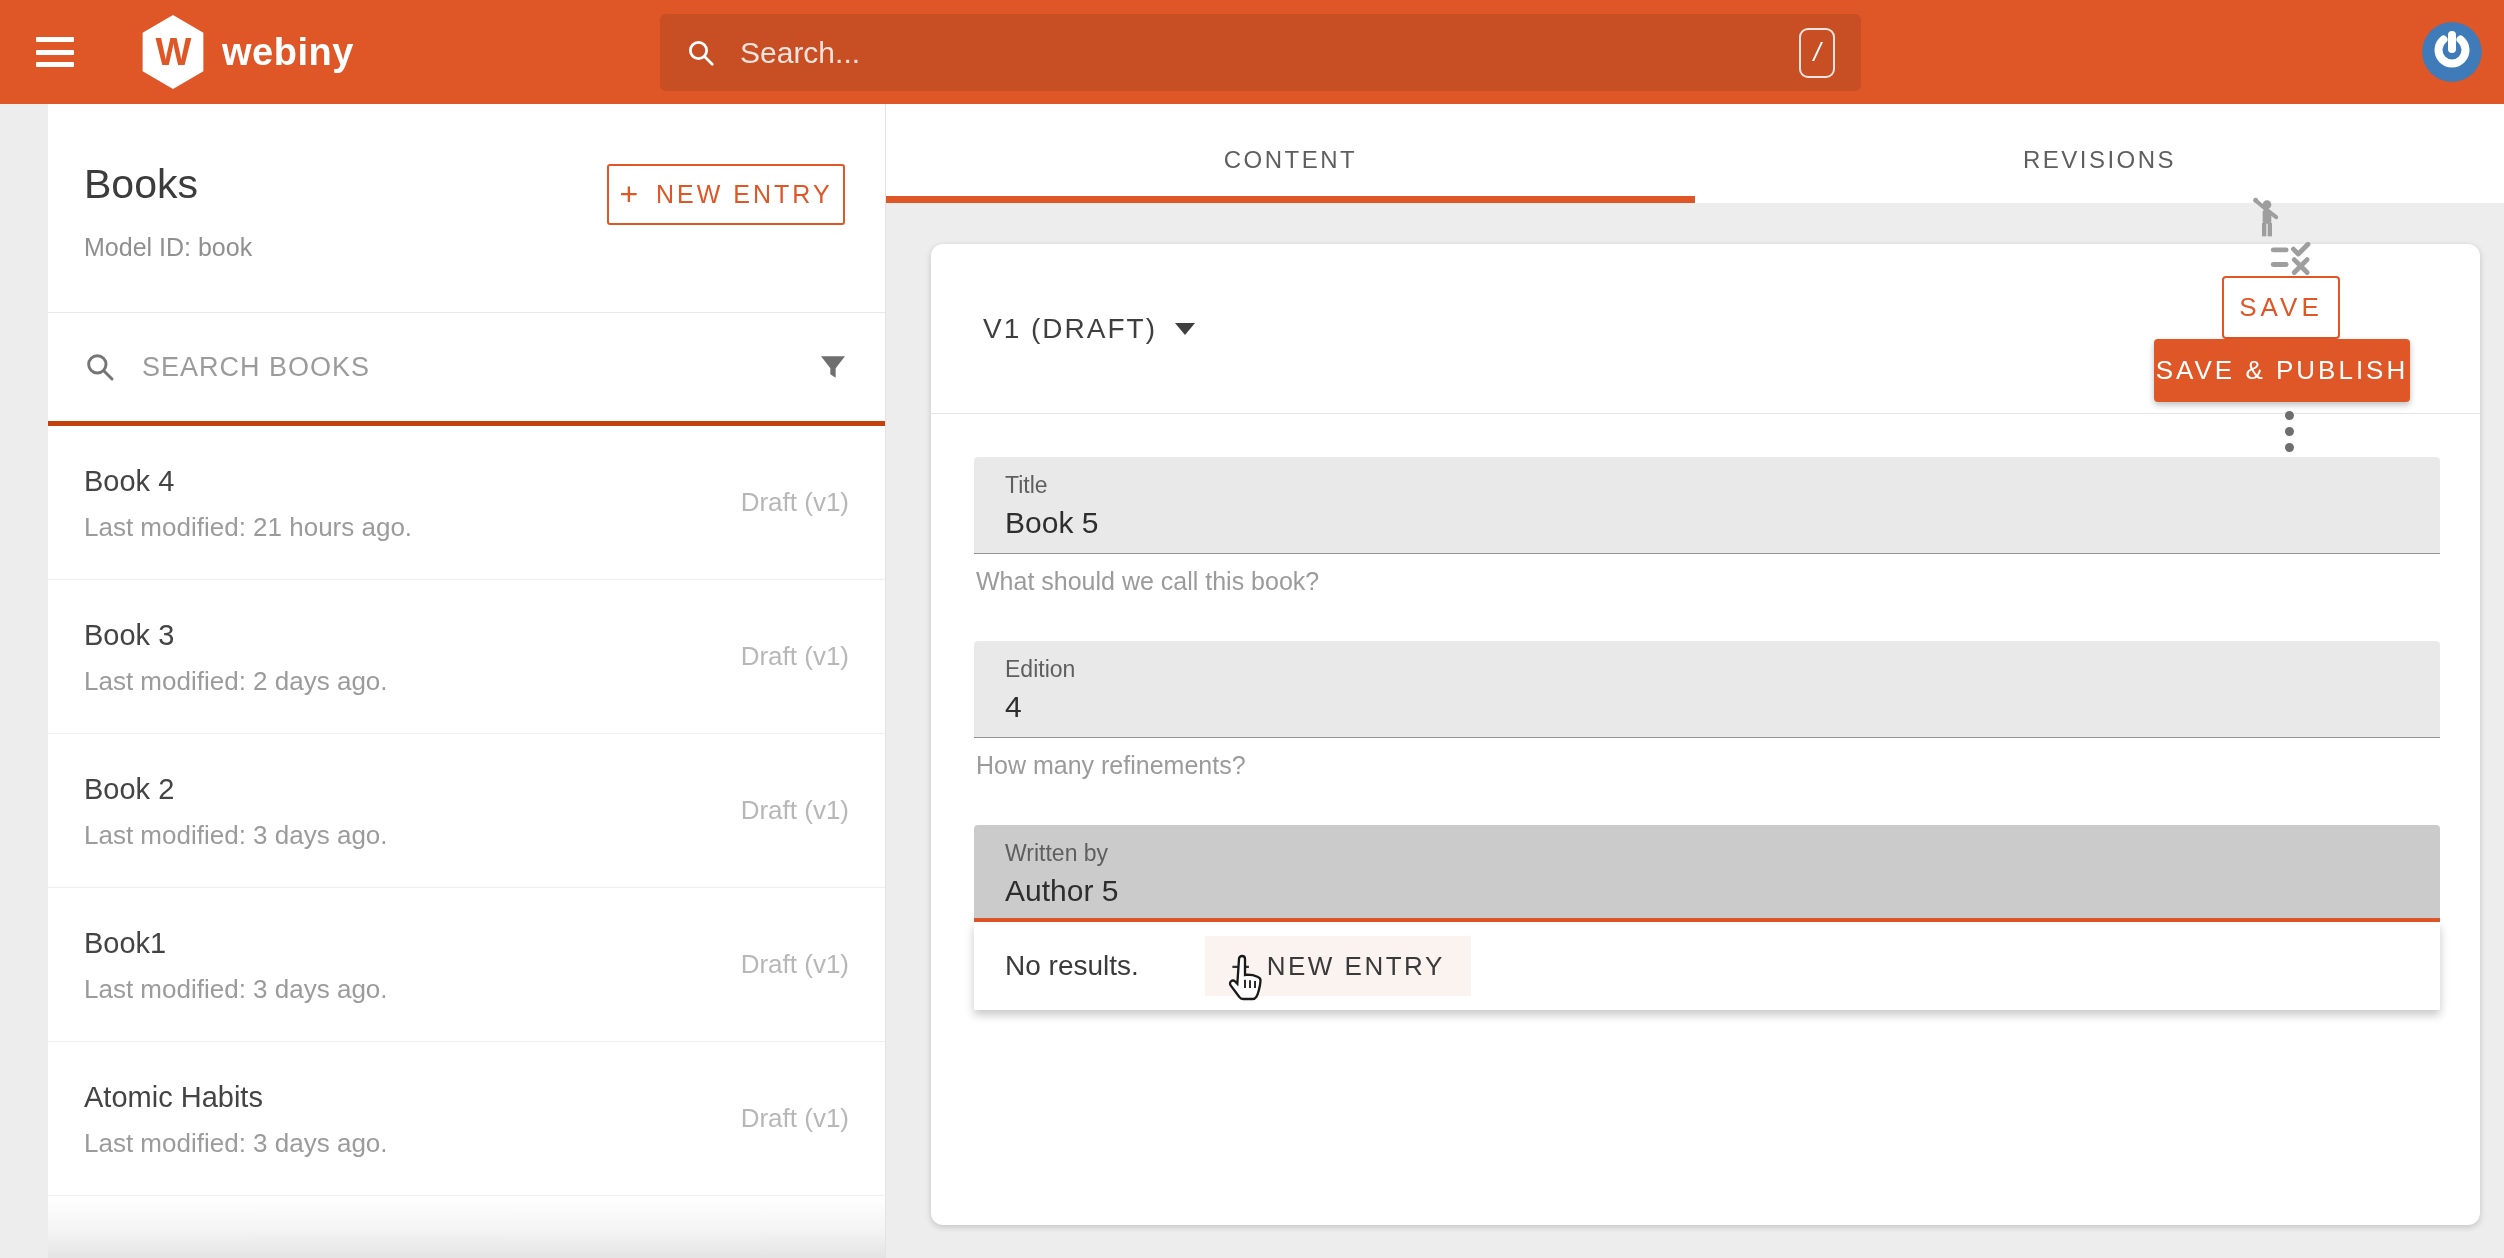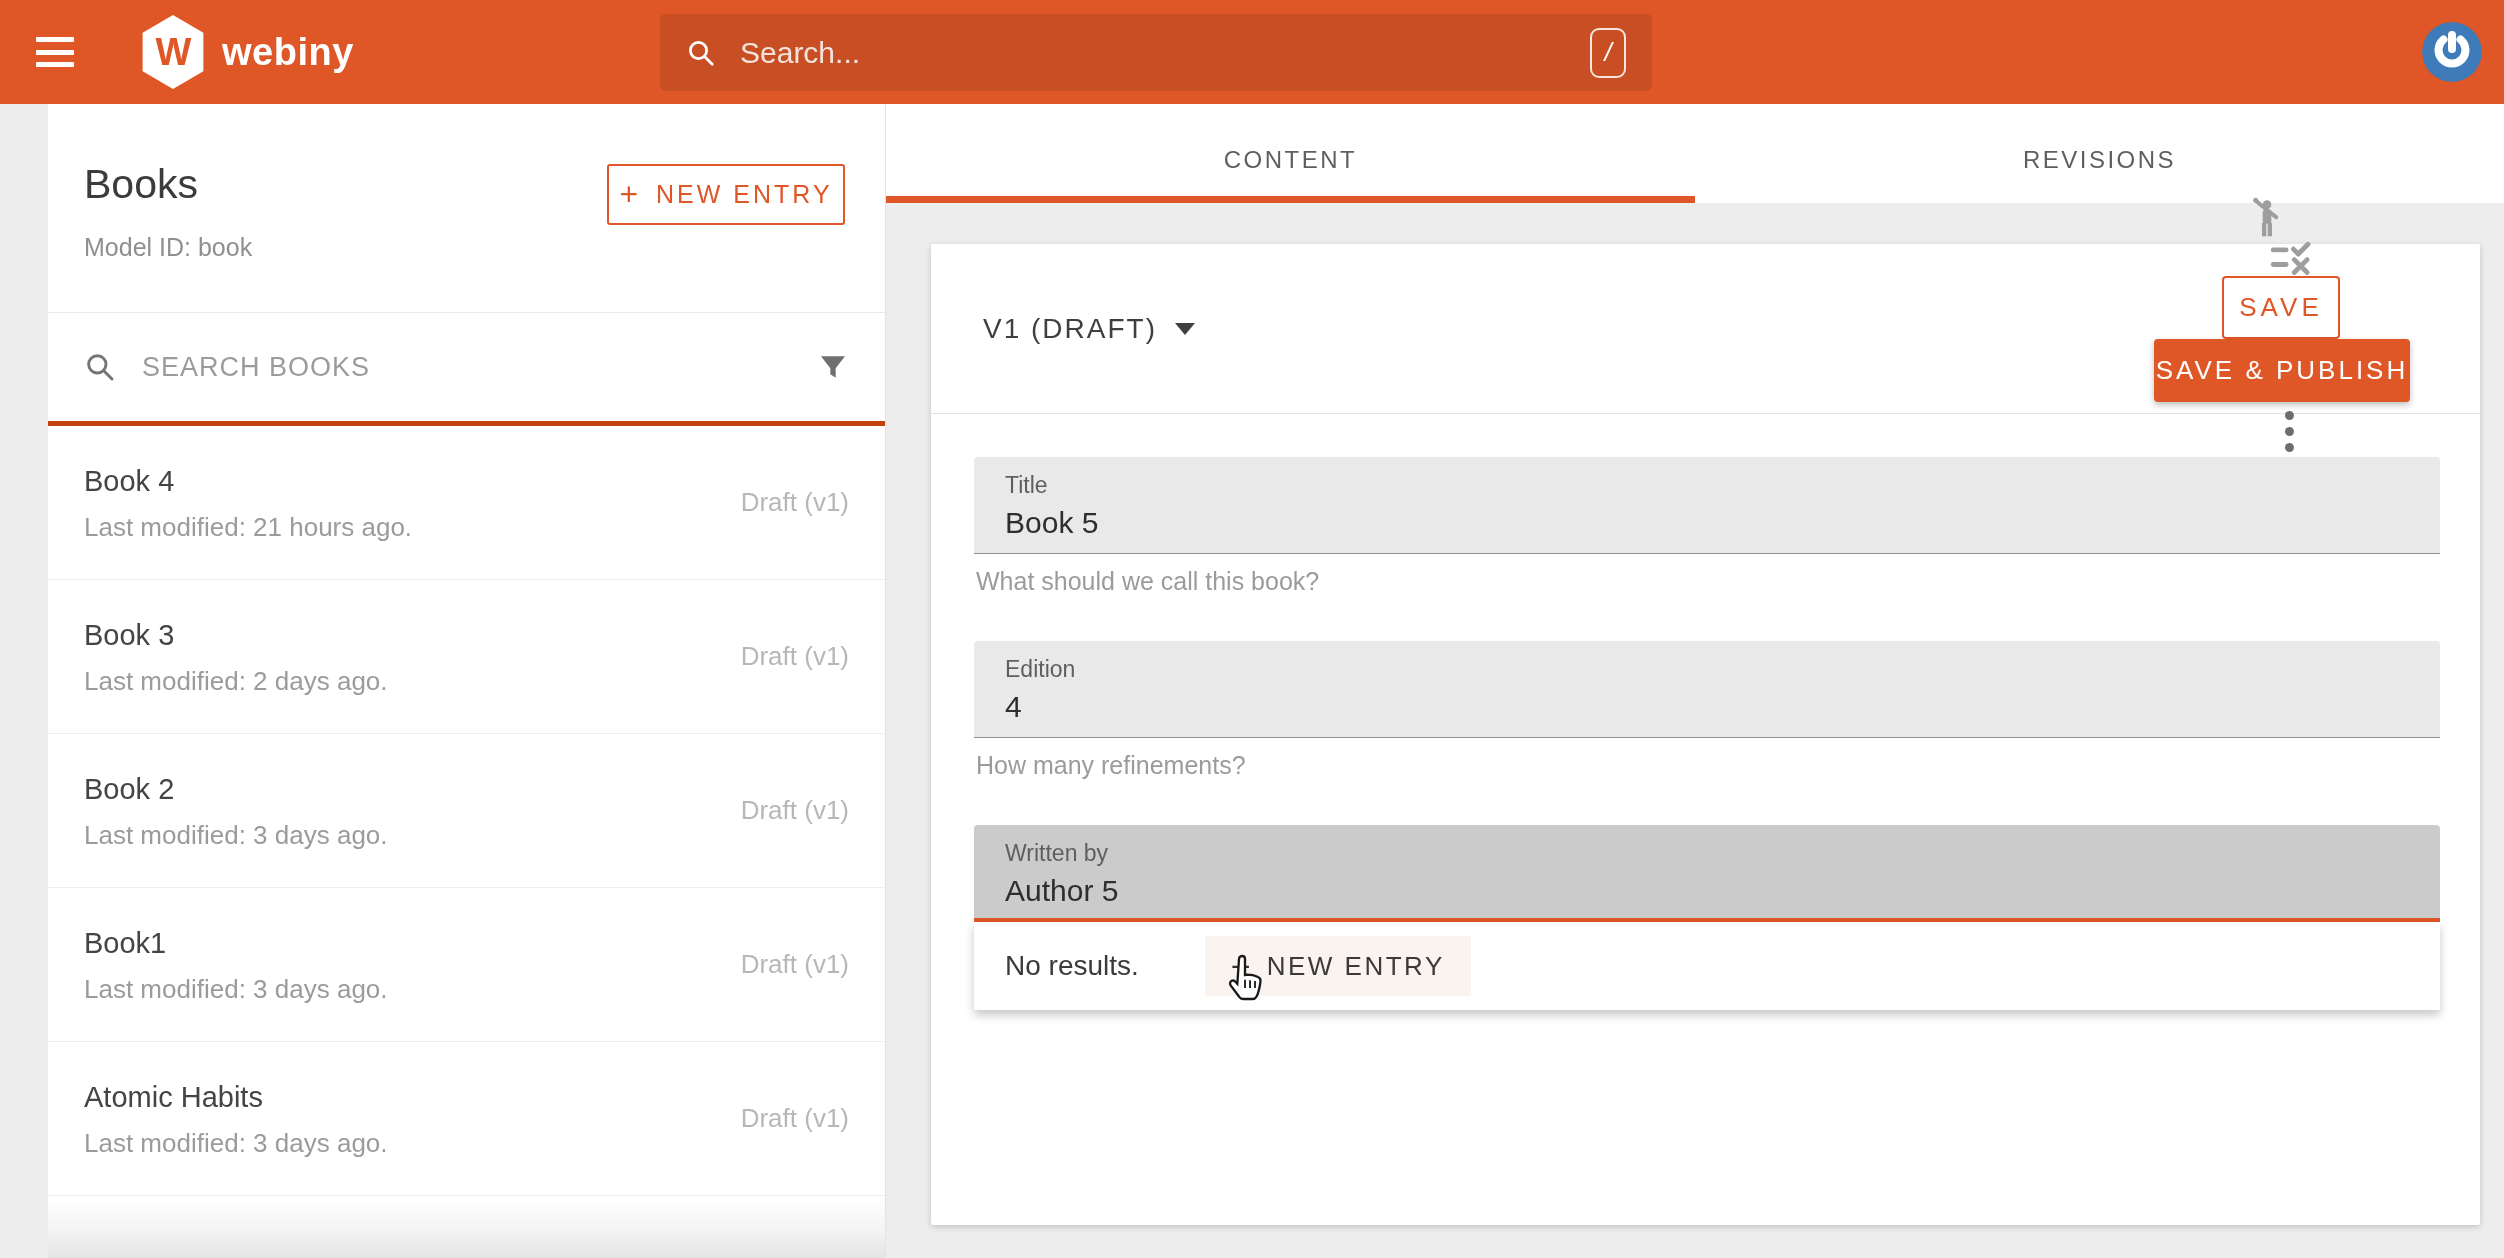--- a/index.html
+++ b/index.html
@@ -19,21 +19,21 @@
   .hamburger { width:38px; height:30px; margin-left:36px; display:flex; flex-direction:column; justify-content:space-between; cursor:pointer; }
   .hamburger span { display:block; height:5px; background:#fff; border-radius:1px; }
   .logo { display:flex; align-items:center; margin-left:66px; cursor:pointer; }
   .logo-hex {
     width:66px; height:74px; background:#fff; display:flex; align-items:center; justify-content:center;
     clip-path:polygon(50% 0%, 96% 24%, 96% 76%, 50% 100%, 4% 76%, 4% 24%);
   }
   .logo-hex span { color:#DF5627; font-size:38px; font-weight:bold; letter-spacing:-1px; }
   .logo-word { color:#fff; font-size:38px; font-weight:bold; margin-left:16px; letter-spacing:0.5px; }
   .search-wrap {
-    position:absolute; left:660px; top:14px; width:992px; height:77px;
+    position:absolute; left:660px; top:14px; width:1201px; height:77px;
     background:#C84E24; border-radius:6px; display:flex; align-items:center; padding:0 26px;
   }
   .search-wrap svg { flex:0 0 auto; }
   .search-input {
     flex:1; background:transparent; border:none; outline:none; color:#fff;
     font-size:30px; margin-left:24px; font-family:inherit;
   }
   .search-input::placeholder { color:#F4E3DC; opacity:1; }
   .slash-badge {
     width:36px; height:50px; border:2px solid rgba(255,255,255,.85); border-radius:9px;
@@ -79,21 +79,21 @@
   .main { flex:1; display:flex; flex-direction:column; background:#EDEDED; min-width:0; }
   .tabbar { height:99px; background:#fff; display:flex; flex:0 0 auto; }
   .tab {
     width:50%; display:flex; align-items:center; justify-content:center;
     font-size:24px; color:#5F5F5F; letter-spacing:2.5px; cursor:pointer; position:relative;margin-top:12px;
   }
   .tab.active::after { content:""; position:absolute; left:0; right:0; bottom:0; height:7px; background:#DF5627; }
   .content-area { flex:1; position:relative; }
   .card {
     position:absolute; left:45px; right:24px; top:41px; height:981px;
-    background:#fff; border-radius:2px; box-shadow:0 2px 6px rgba(0,0,0,.18);
+    background:#fff; border-radius:12px; box-shadow:0 2px 6px rgba(0,0,0,.18);
   }
   .toolbar {
     height:170px; border-bottom:1px solid #E4E4E4; display:flex; align-items:center;
     padding:0 70px 0 52px; justify-content:space-between;
   }
   .version { display:flex; align-items:center; cursor:pointer; }
   .version-label { font-size:28px; color:#3F3F3F; letter-spacing:2px; }
   .caret { width:0; height:0; border-left:10px solid transparent; border-right:10px solid transparent; border-top:12px solid #3F3F3F; margin-left:18px; }
   .tb-right { display:flex; align-items:center;flex-direction:column; }
   .icon-btn { cursor:pointer; display:flex; align-items:center; justify-content:center; }

